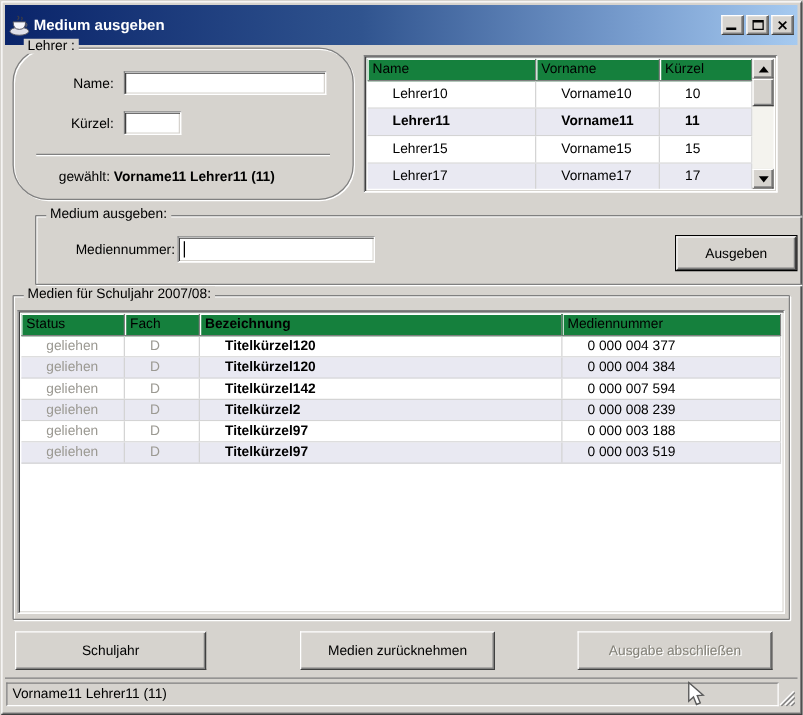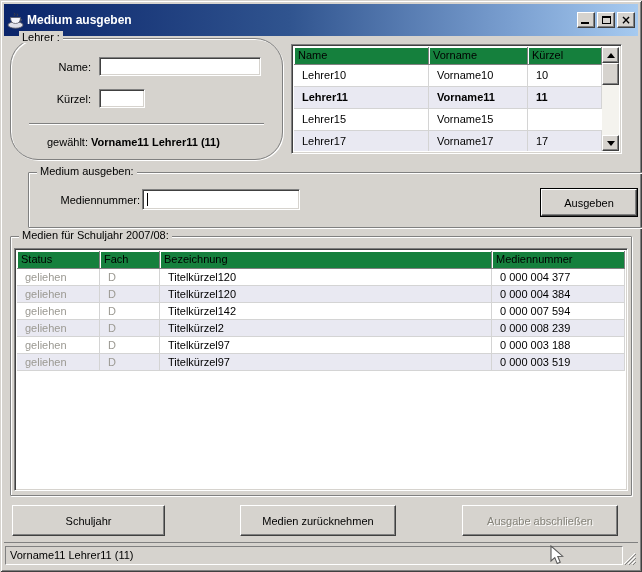--- a/index.html
+++ b/index.html
@@ -73,33 +73,33 @@
   .tbl-inner { position:absolute; inset:2px; overflow:hidden; background:#fff; }
   .thead { display:flex; }
   .th {
     height:18px; background:#15803d; padding:2px 0 0 4px;
     border-right:1px solid #808080; border-bottom:1px solid #808080;
     box-shadow: inset 1px 1px 0 #fff; overflow:hidden; white-space:nowrap;
   }
   .trow { display:flex; background:#fff; border-bottom:1px solid #d4d4d4; }
   .trow:nth-child(even) { background:#e9e9f2; }
   .trow.sel { font-weight:bold; }
-  .td { padding:0 0 0 8px; border-right:1px solid #d4d4d4; overflow:hidden; white-space:nowrap; }
+  .td { padding:0 0 0 20px; border-right:1px solid #d4d4d4; overflow:hidden; white-space:nowrap; }
   .muted { color:#9b9992; }
 
   
   .tt-rowarea { margin-right:17px; }
   .tt .trow { height:22px; }
   .tt .td { line-height:21px; }
   .t0 { width:135px; flex:0 0 auto; } .t1 { width:99px; flex:0 0 auto; } .t2 { flex:1; }
   
   .mt .trow { height:17px; }
   .mt .td { line-height:16px; }
   .m0 { width:83px; flex:0 0 auto; } .m1 { width:60px; flex:0 0 auto; }
-  .m2 { width:332px; flex:0 0 auto; } .m3 { flex:1; }
+  .m2 { width:290px; flex:0 0 auto;font-weight:bold; } .m3 { flex:1; }
 
   
   .vscroll { position:absolute; top:0; right:0; bottom:0; width:17px; background:#f4f3ee; }
   .sb-btn {
     position:absolute; left:0; width:17px; height:16px; background:#d6d3ce;
     border:1px solid; border-color:#fff #404040 #404040 #fff;
     box-shadow: inset -1px -1px 0 #808080;
     display:flex; align-items:center; justify-content:center;
   }
   .sb-up { top:0; } .sb-down { bottom:0; }
@@ -178,20 +178,21 @@
             <div class="td t2">10</div>
           </div>
           <div class="trow sel">
             <div class="td t0">Lehrer11</div>
             <div class="td t1">Vorname11</div>
             <div class="td t2">11</div>
           </div>
           <div class="trow">
             <div class="td t0">Lehrer15</div>
             <div class="td t1">Vorname15</div>
+            <div class="td t2">15</div>
           </div>
           <div class="trow">
             <div class="td t0">Lehrer17</div>
             <div class="td t1">Vorname17</div>
             <div class="td t2">17</div>
           </div>
         </div>
       <div class="vscroll">
         <div class="sb-btn sb-up">
             <span class="tri-up"></span>

